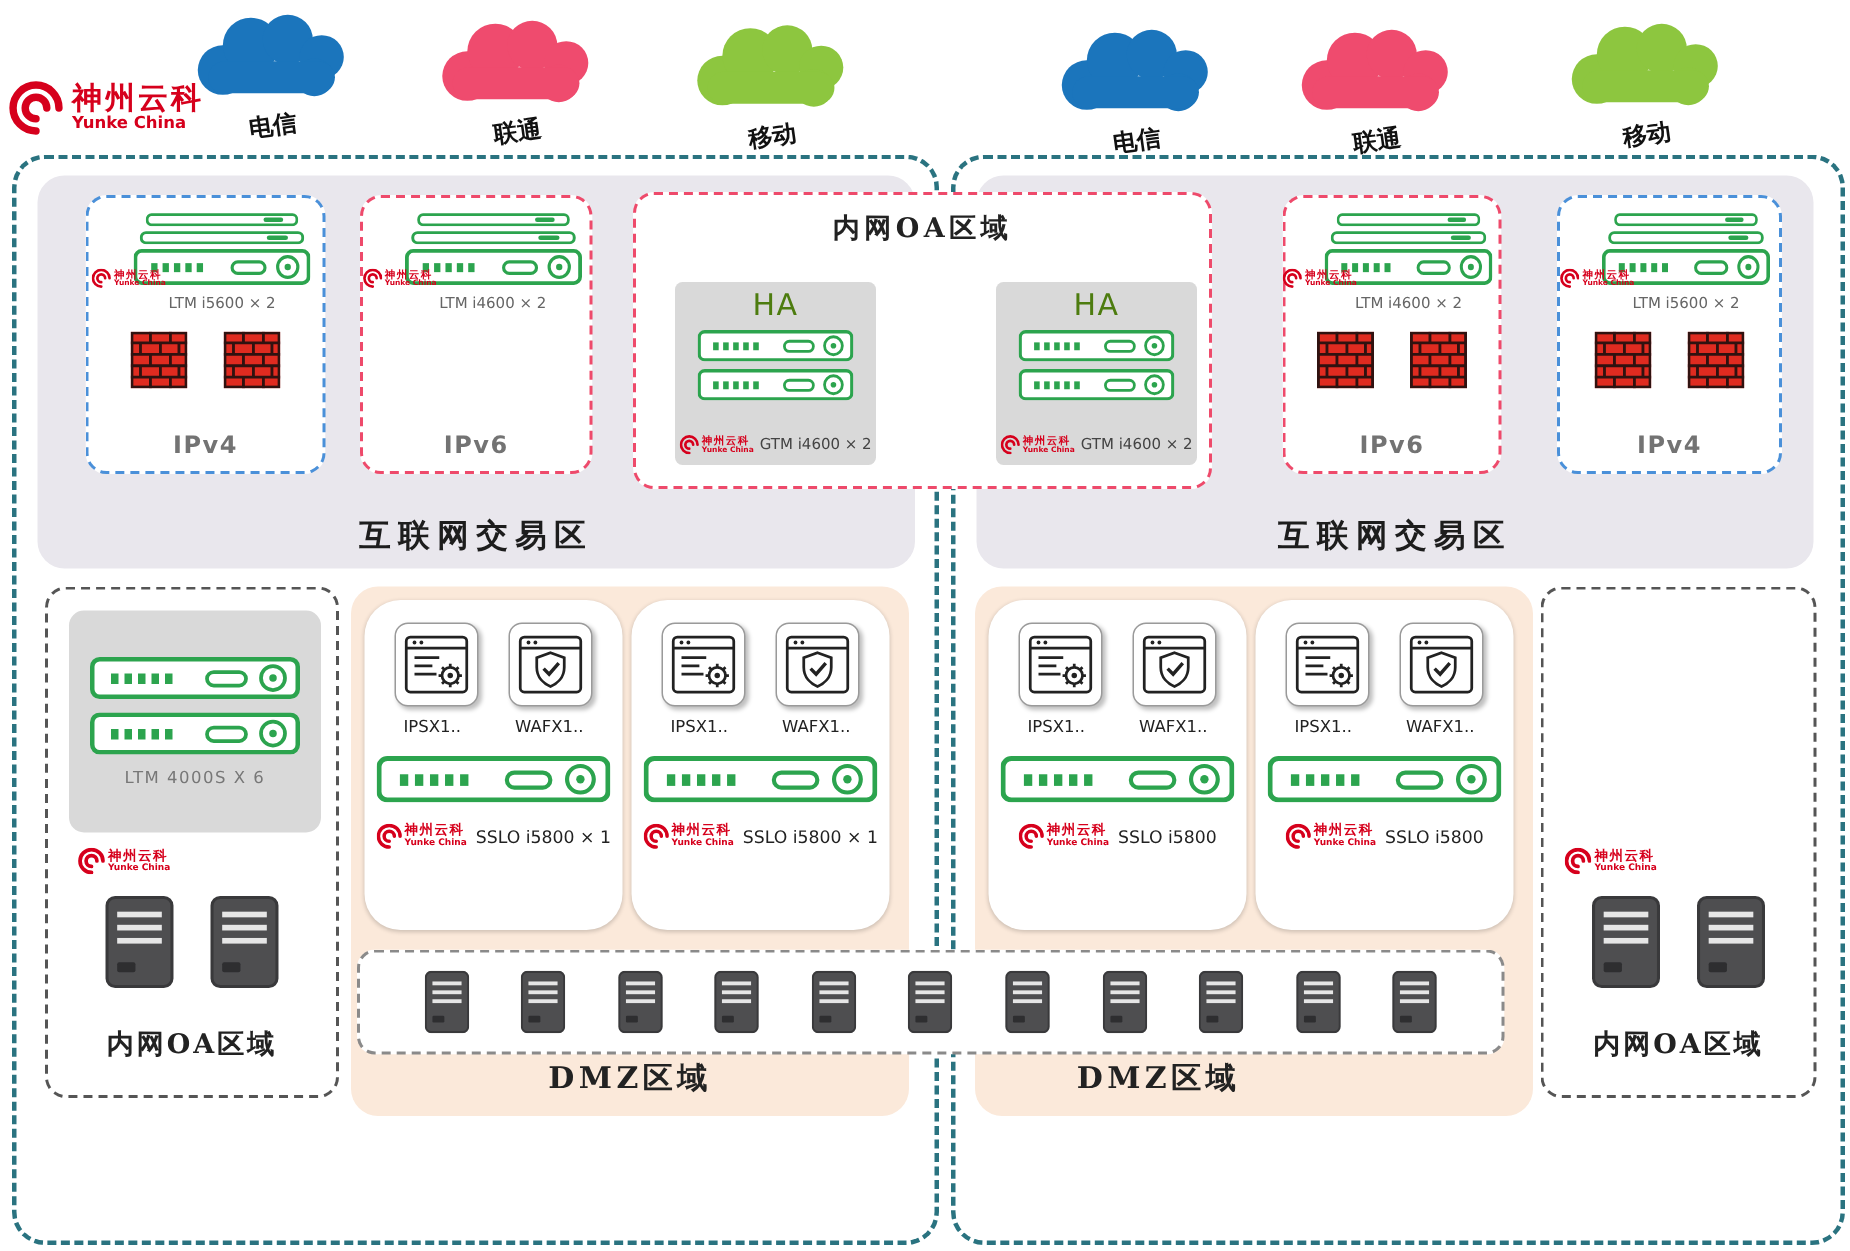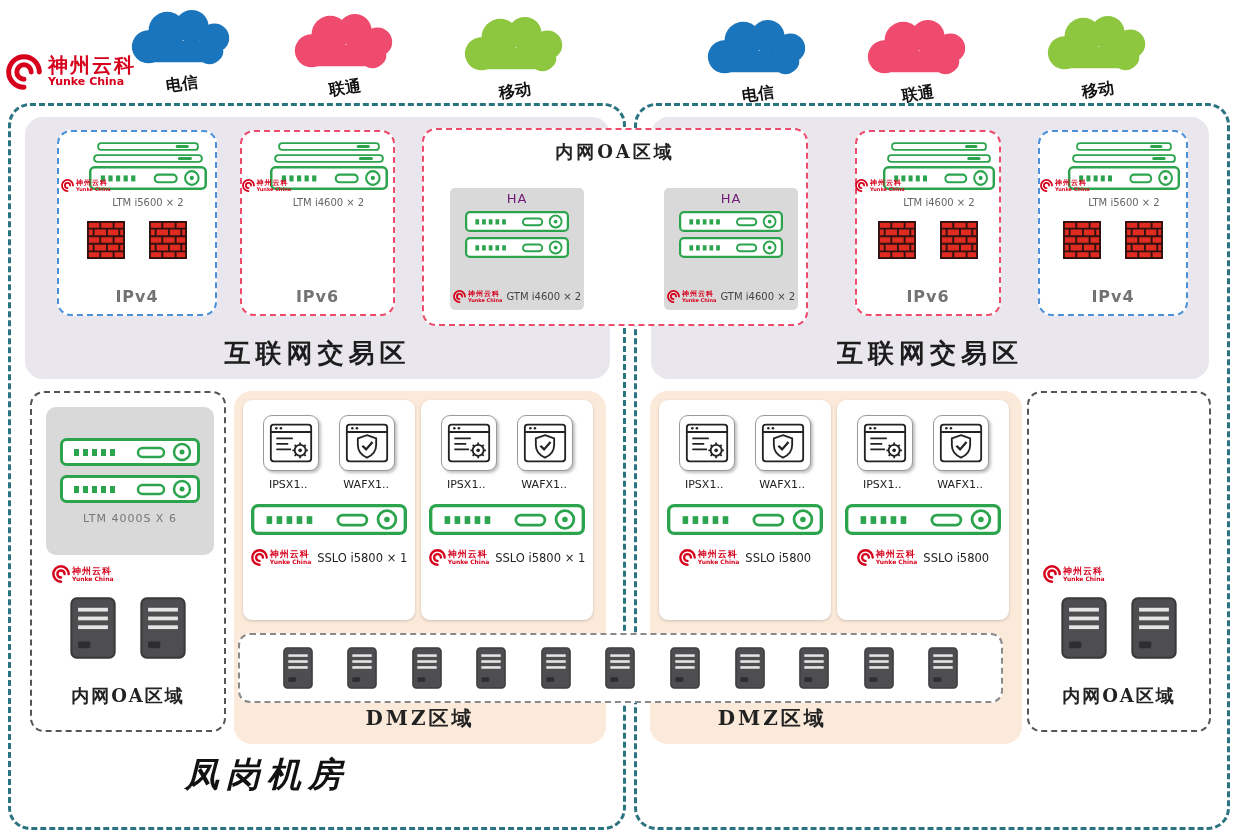--- a/index.html
+++ b/index.html
@@ -15,21 +15,21 @@
   
   .cw{position:absolute;width:120px;text-align:center;}
   .cloud-label{font-size:16px;font-weight:bold;margin-top:4px;transform:rotate(-8deg);color:#111;}
 
   
   .dc{position:absolute;border:3px dashed #2a7380;border-radius:22px;background:transparent;}
 
   
   .zone-gray{position:absolute;background:#e9e7ed;border-radius:18px;}
   .zone-label{position:absolute;bottom:8px;left:0;width:100%;text-align:center;
-              font-size:26px;font-weight:bold;letter-spacing:5px;color:#1d1d1d;
+              font-size:21px;font-weight:bold;letter-spacing:5px;color:#1d1d1d;
               font-family:"DejaVu Serif","Liberation Serif",serif;}
 
   
   .ltm-box{position:absolute;background:#fff;border-radius:14px;border:2px dashed;
            display:flex;flex-direction:column;align-items:center;padding:10px 6px 8px;box-sizing:border-box;}
   .ltm-blue{border-color:#4a90d9;}
   .ltm-red{border-color:#ee4a6b;}
   .device-stack{position:relative;display:flex;flex-direction:column;align-items:center;gap:3px;padding-left:22px;}
   .dev-label{margin-top:4px;font-size:10px;color:#666;white-space:nowrap;}
   .fw-row{display:flex;gap:24px;margin-top:13px;}
@@ -44,40 +44,40 @@
   .mini-logo.md .ml-name{font-size:9px;}
   .mini-logo.md .ml-sub{font-size:6px;}
 
   
   .dns{position:absolute;left:422px;top:128px;width:386px;height:198px;background:#fff;
        border:2px dashed #ee4a6b;border-radius:14px;z-index:6;box-sizing:border-box;}
   .dns-title{text-align:center;font-size:18px;font-weight:bold;margin-top:10px;letter-spacing:3px;
              font-family:"DejaVu Serif","Liberation Serif",serif;}
   .ha-box{position:absolute;top:58px;width:134px;height:122px;background:#d9d9d9;border-radius:5px;
           display:flex;flex-direction:column;align-items:center;padding:3px 0;box-sizing:border-box;gap:5px;}
-  .ha-label{font-size:13px;color:#701a75;letter-spacing:1px;}
+  .ha-label{font-size:20px;color:#4d7c0f;letter-spacing:1px;}
   .ha-bottom{display:flex;align-items:center;gap:4px;margin-top:auto;margin-bottom:4px;}
   .ha-dev{font-size:10px;color:#444;white-space:nowrap;}
 
   
   .oa{position:absolute;border:2px dashed #555;border-radius:14px;background:#fff;box-sizing:border-box;}
   .oa-gray{position:absolute;background:#d9d9d9;border-radius:10px;display:flex;flex-direction:column;
            align-items:center;justify-content:center;gap:9px;}
   .oa-dev-label{font-size:11px;color:#777;letter-spacing:1px;}
   .oa-logo{position:absolute;}
   .oa-servers{position:absolute;left:50%;transform:translateX(-50%);display:flex;gap:24px;}
   .oa-label{position:absolute;bottom:22px;left:0;width:100%;text-align:center;font-size:18px;font-weight:bold;
             font-family:"DejaVu Serif","Liberation Serif",serif;letter-spacing:2px;}
 
   
   .dmz{position:absolute;background:#fbe9da;border-radius:18px;}
   .dmz-label{position:absolute;bottom:12px;text-align:center;font-size:20px;font-weight:bold;
              font-family:"DejaVu Serif","Liberation Serif",serif;letter-spacing:3px;}
 
-  .sslo{position:absolute;width:172px;height:220px;background:#fff;border-radius:9px;
+  .sslo{position:absolute;width:172px;height:220px;background:#fff;border-radius:24px;
         box-shadow:0 1px 3px rgba(0,0,0,.18);box-sizing:border-box;}
   .icon-row{display:flex;gap:20px;justify-content:center;margin-top:15px;}
   .app-icon{width:54px;height:54px;border:1px solid #9a9a9a;border-radius:9px;background:#fff;
             box-shadow:2px 2px 3px rgba(0,0,0,.25);display:flex;align-items:center;justify-content:center;}
   .icon-labels{display:flex;justify-content:space-around;font-size:11px;color:#222;margin-top:7px;padding:0 8px;}
   .sslo-app{margin:13px auto 0;}
   .sslo-bottom{display:flex;align-items:center;justify-content:center;gap:6px;margin-top:14px;}
   .sslo-label{font-size:11.5px;color:#222;}
 
   
@@ -626,15 +626,14 @@
       <svg width="46" height="62">
           <use href="#server"></use>
         </svg>
       <svg width="46" height="62">
           <use href="#server"></use>
         </svg>
     </div>
     <div class="oa-label">内网OA区域</div>
   </div>
 
-  <div class="dc-title" style="left:185px;top:752px">凤岗机房</div>
 
 </div>
 
 </body></html>

